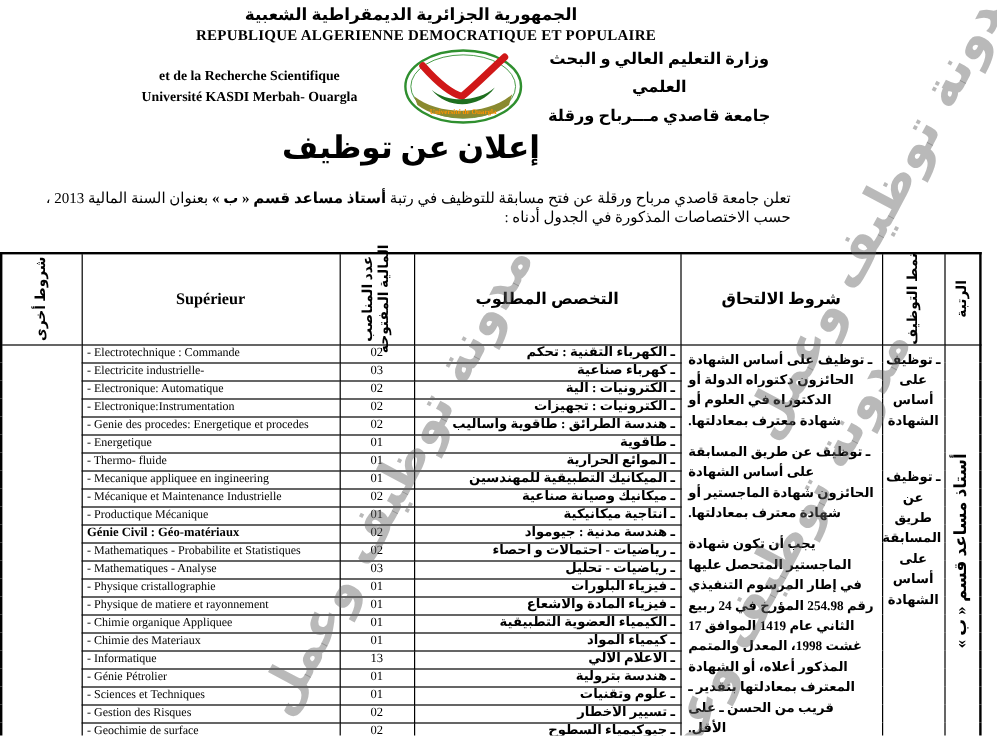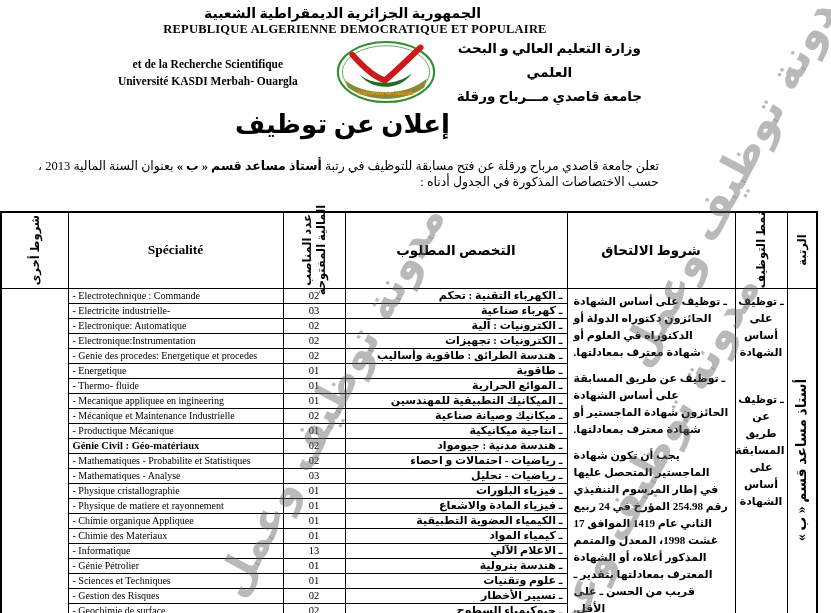--- a/index.html
+++ b/index.html
@@ -94,21 +94,21 @@
             <div class="vert">نمط التوظيف</div>
           </th>
         <th>شروط الالتحاق</th>
         <th>التخصص المطلوب</th>
         <th>
           <div class="vert">
             <div>عدد المناصب</div>
             <div>المالية المفتوحة</div>
           </div>
         </th>
-        <th>Spécialité</th>
+        <th>Supérieur</th>
         <th>
             <div class="vert">شروط أخرى</div>
           </th>
       </tr>
     <tr class="body">
           <td class="rank-body" rowspan="23">
             <div class="vert rank-text">أستاذ مساعد قسم « ب »</div>
           </td>
           <td class="mode-body" rowspan="23">
             <p>ـ توظيف على أساس الشهادة</p>

